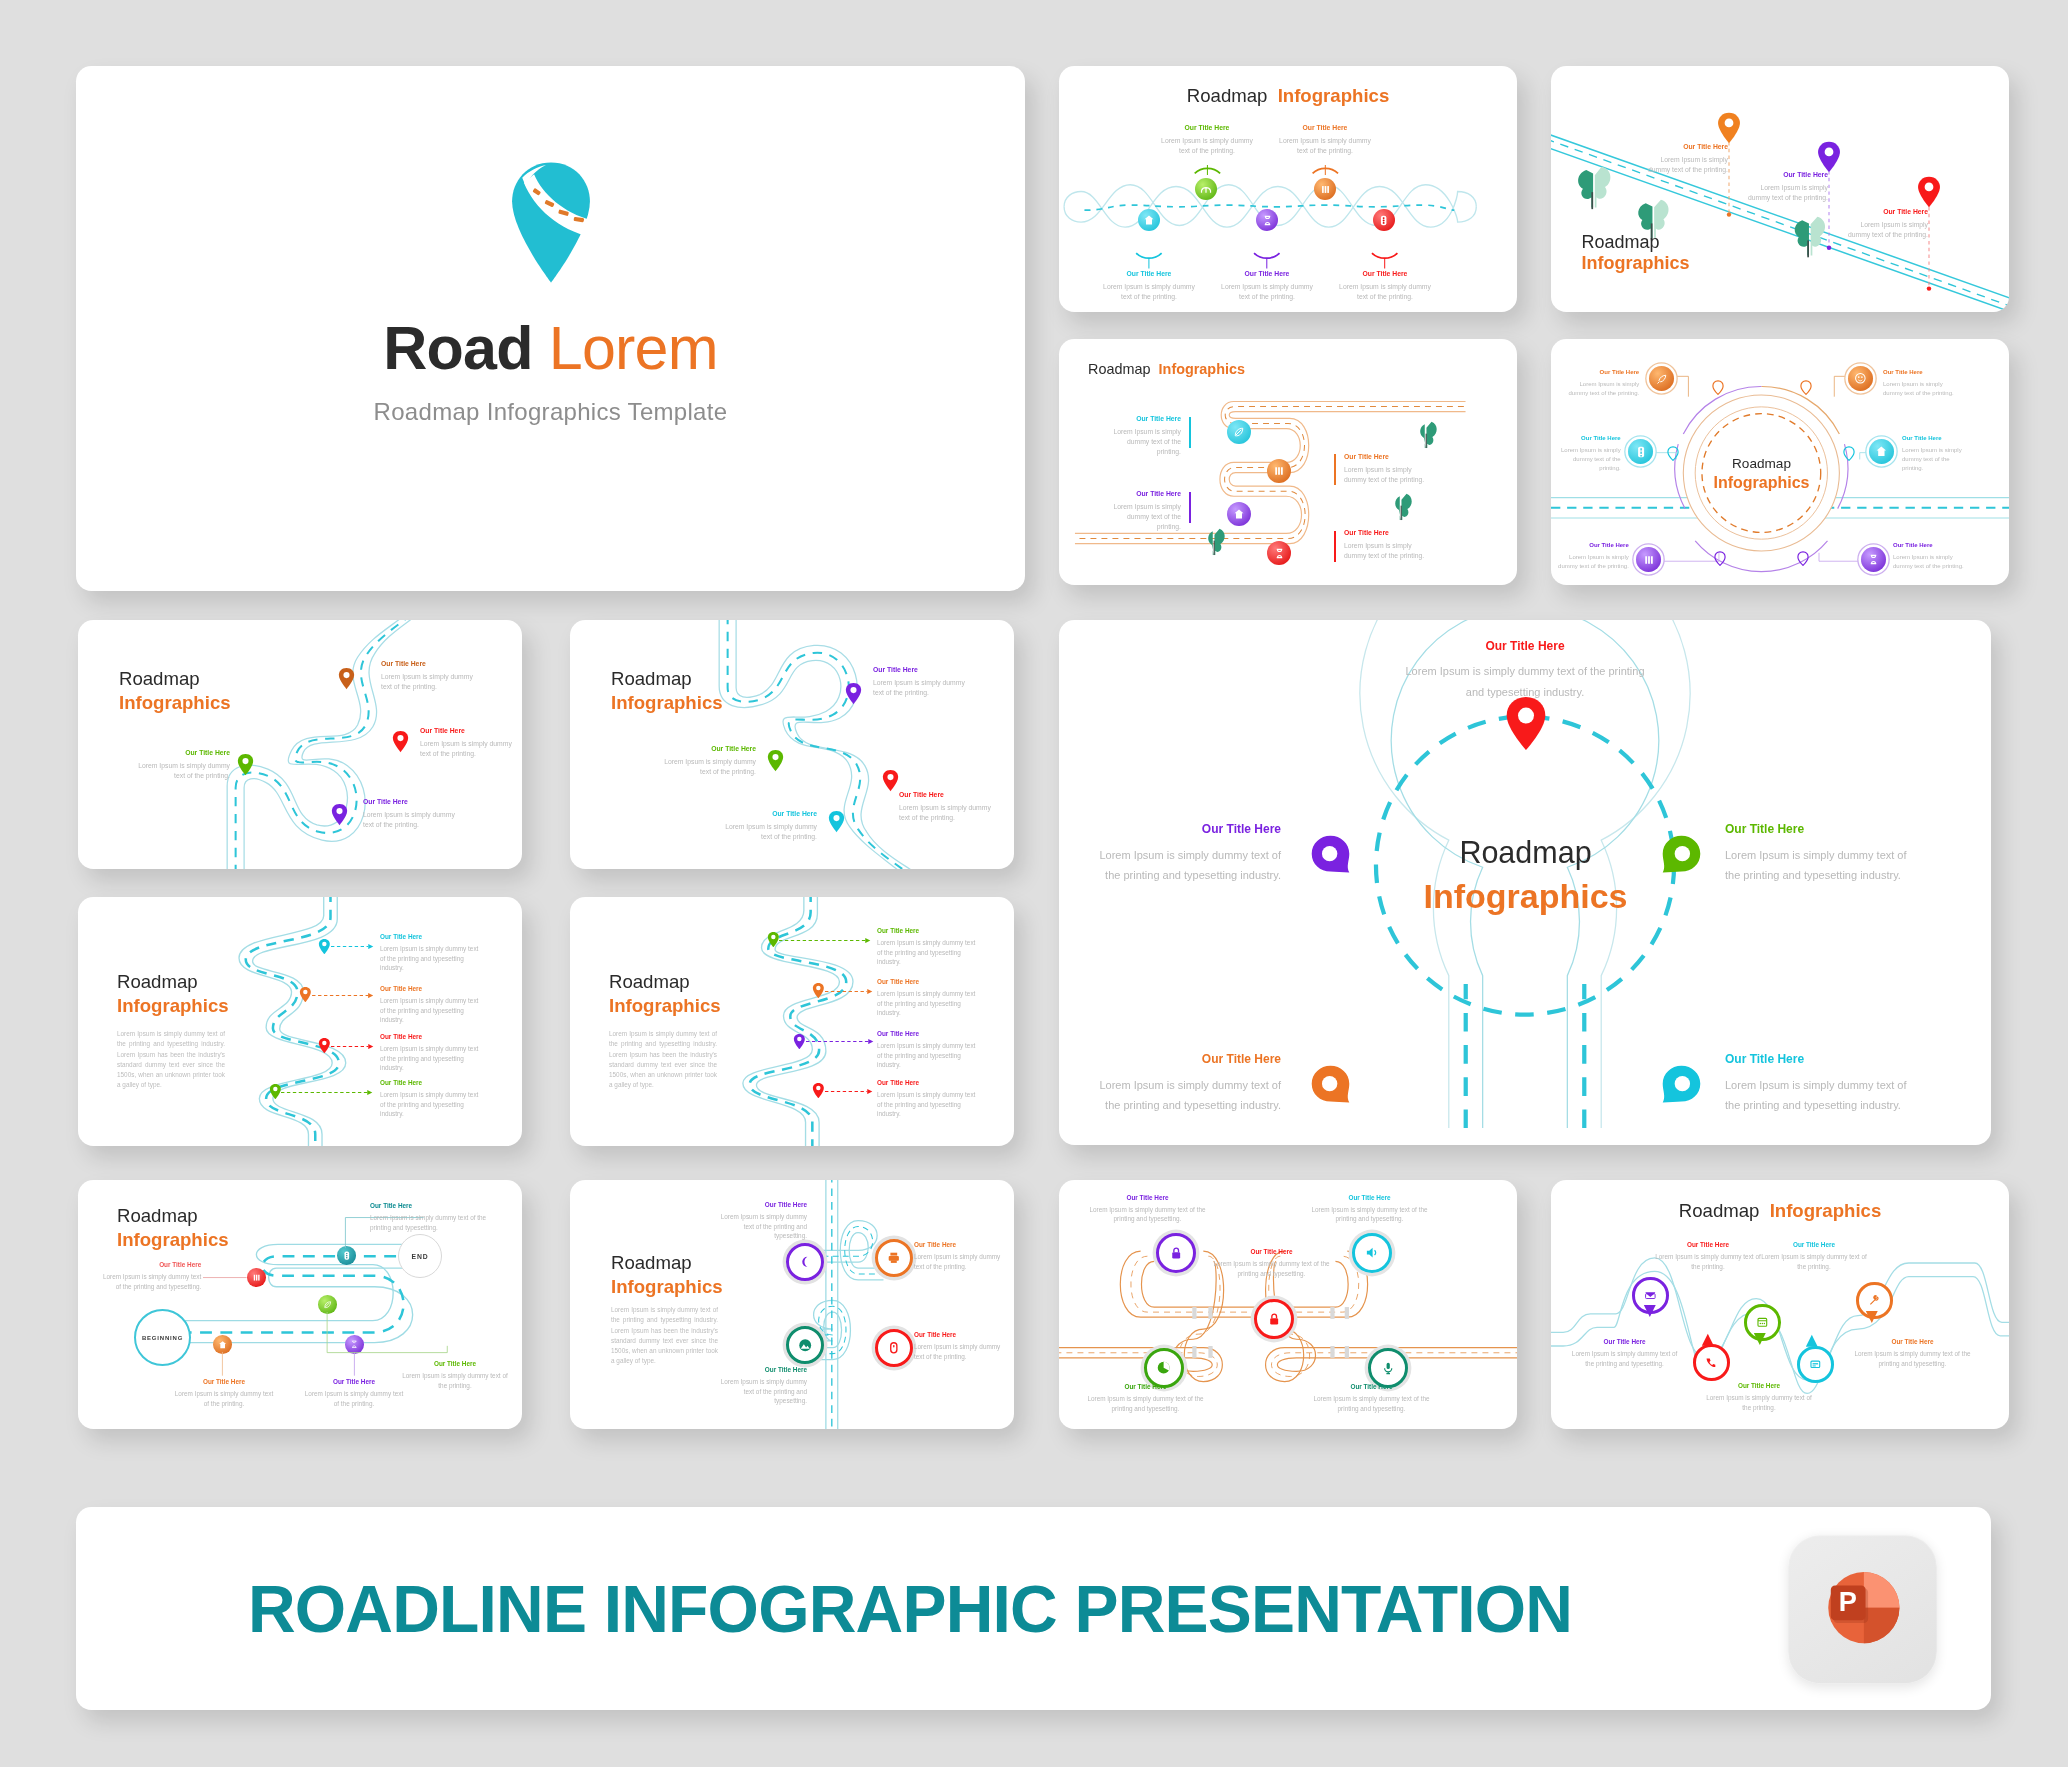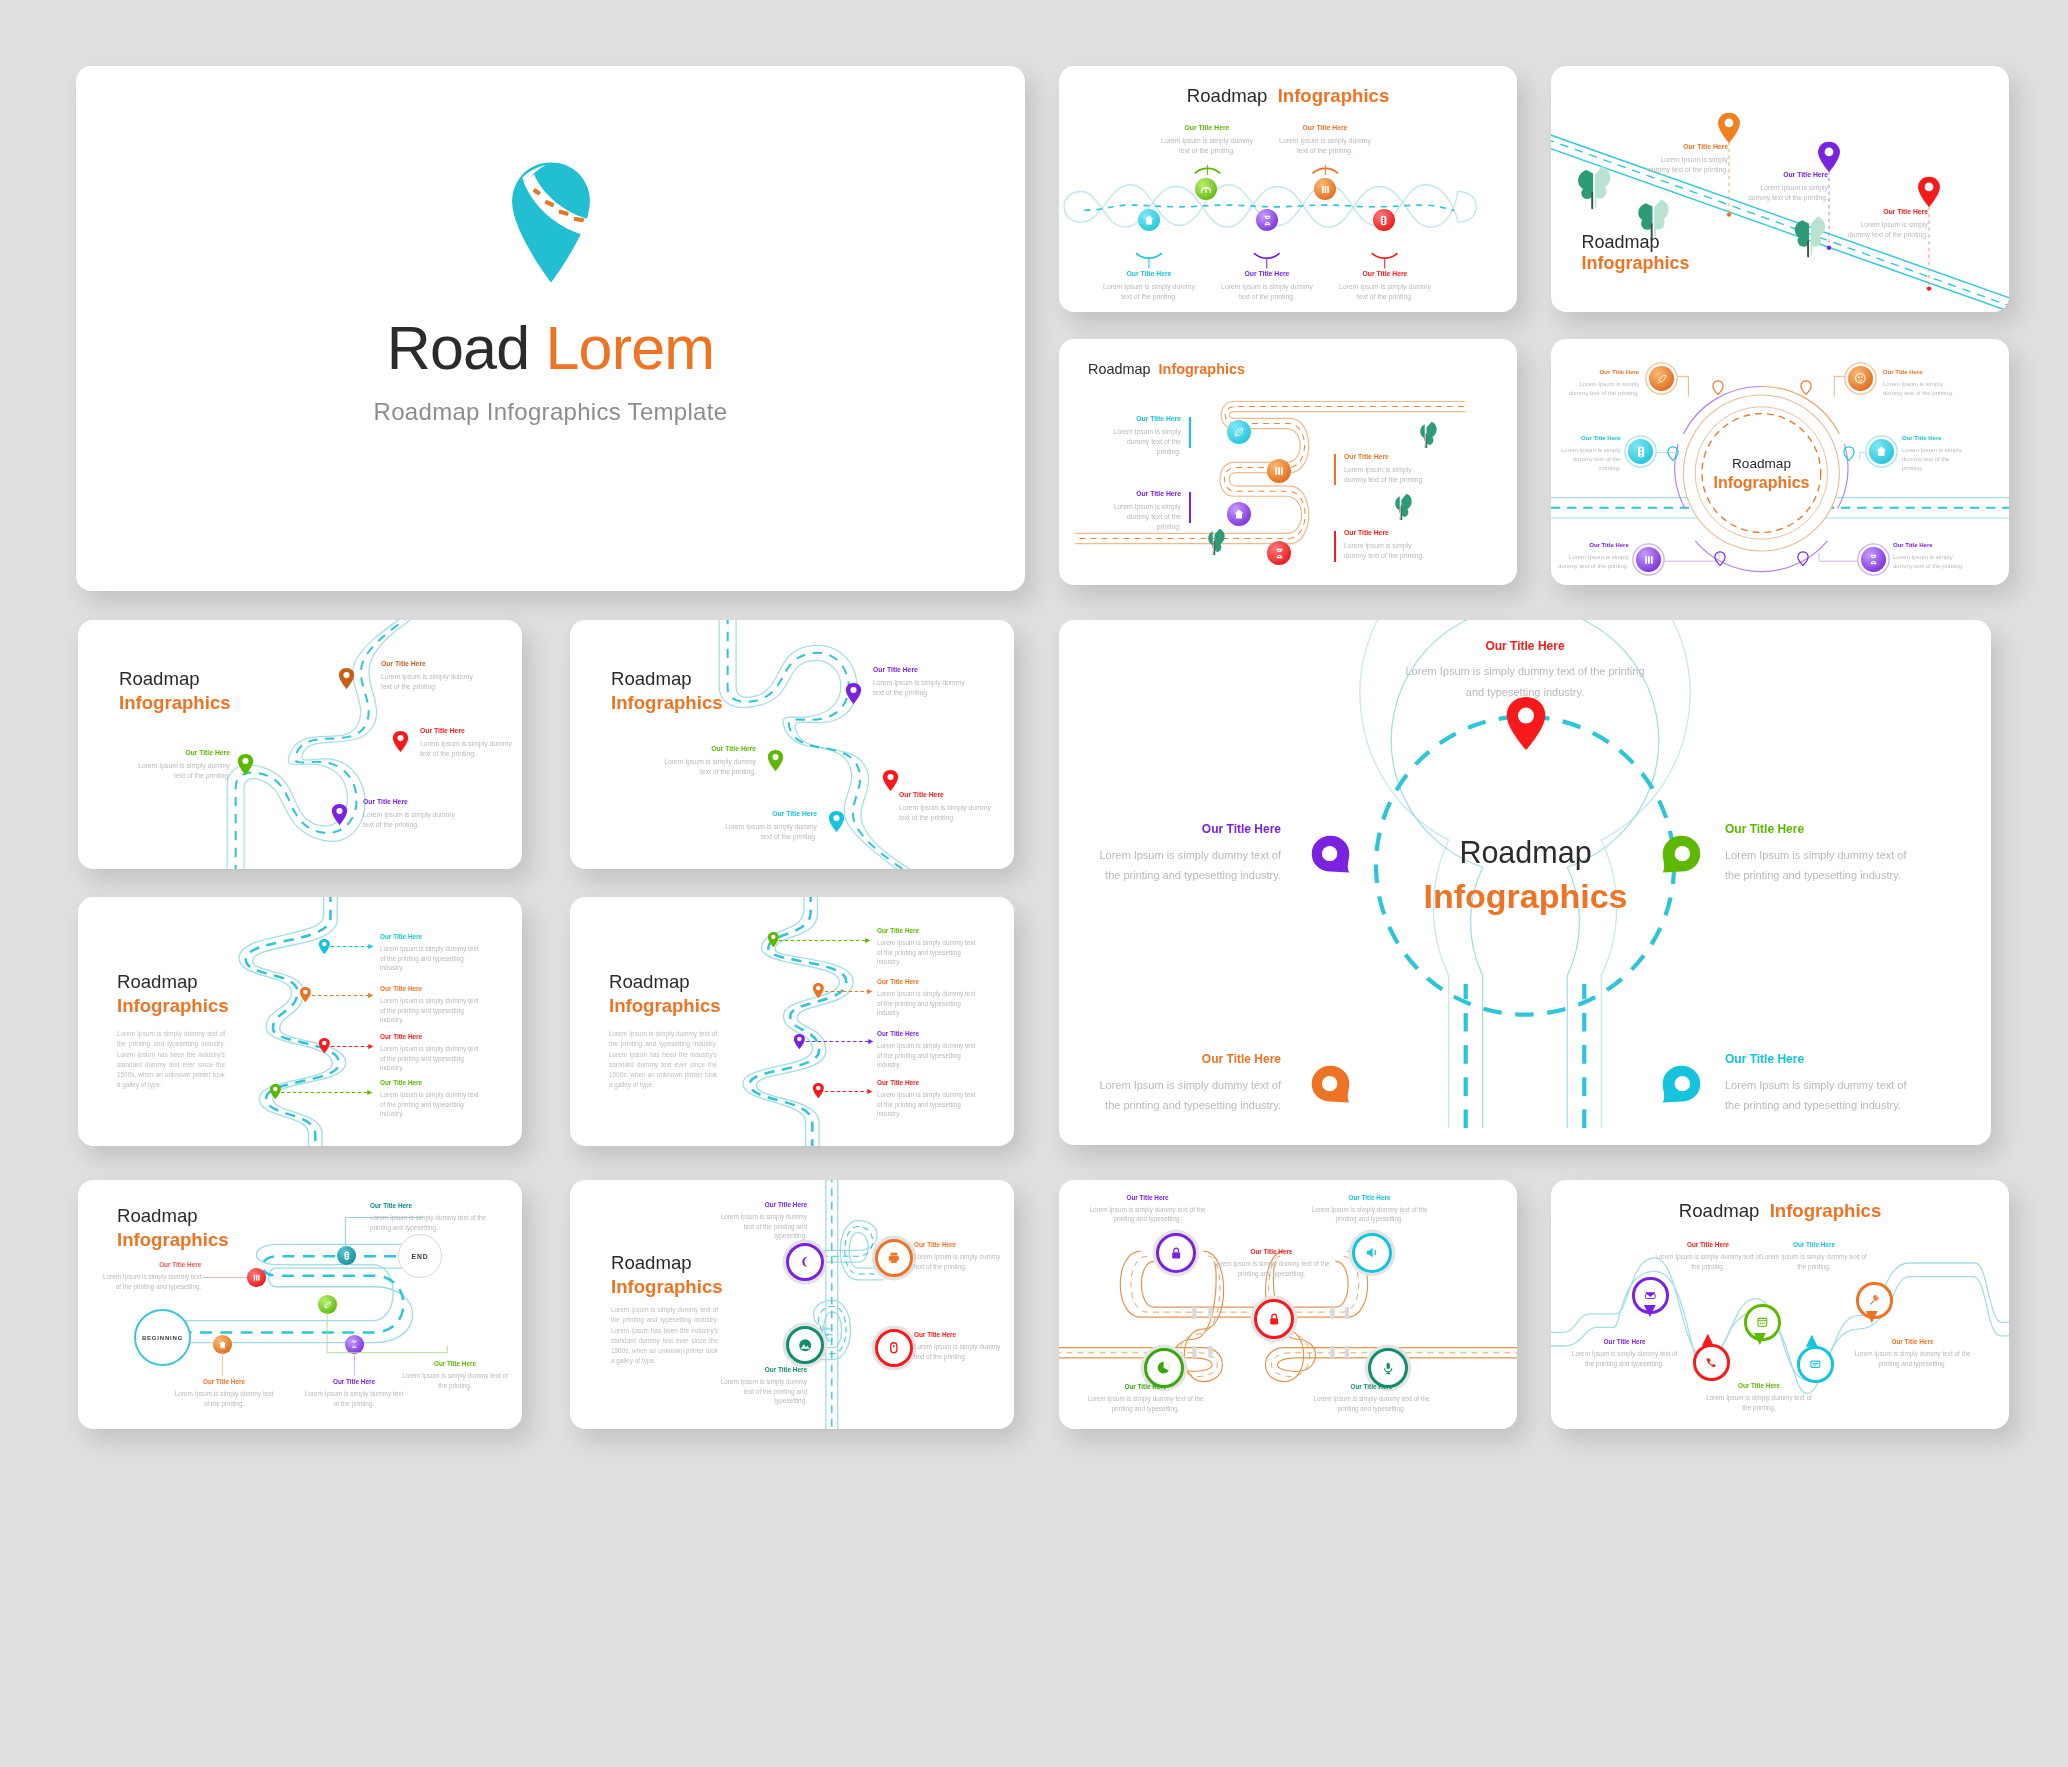--- a/index.html
+++ b/index.html
@@ -23,21 +23,21 @@
   .cover-inner{
     position:absolute;left:0;right:0;top:93px;
     display:flex;flex-direction:column;align-items:center;
   }
   .logo-pin{width:88px;height:127px;}
   .brand{
     margin-top:32px;font-size:61px;font-weight:700;letter-spacing:-0.8px;
     color:#2b2b2b;line-height:1;
   }
   .brand .accent{color:#ec7424;font-weight:500;}
-  .brand .b1{font-weight:400;}
+  .brand .b1{font-weight:700;}
   .tagline{margin-top:18.6px;font-size:24px;color:#8d8d8d;font-weight:400;letter-spacing:0.3px;}
 
   
   .s-title{position:absolute;font-weight:400;line-height:1.18;white-space:nowrap;}
   .s-title .o{color:#ec7424;font-weight:700;display:block;}
   .s-title .k{color:#2b2b2b;display:block;}
   .s-title.inline .k,.s-title.inline .o{display:inline;}
 
   .blk{position:absolute;}
   .blk .t{font-weight:700;margin-bottom:3.4px;line-height:1.2;}
@@ -1073,15 +1073,28 @@
     <div class="blk ta-c" style="left:208px;top:61px;width:110px;font-size:6.4px;">
       <div class="t" style="color:#14c4dd;">Our Title Here</div>
       <div class="d">Lorem Ipsum is simply dummy text of the printing.</div>
     </div>
     <div class="blk ta-c" style="left:298px;top:158px;width:127px;font-size:6.4px;">
       <div class="t" style="color:#ec7424;">Our Title Here</div>
       <div class="d">Lorem Ipsum is simply dummy text of the printing and typesetting.</div>
     </div>
   </div>
 
+  <div class="card banner">
+    <div class="banner-text">ROADLINE INFOGRAPHIC PRESENTATION</div>
+    <div class="ppt">
+      <svg width="100" height="100" viewBox="0 0 118 118">
+        <circle cx="60" cy="58" r="42" fill="#e8633a"></circle>
+        <path d="M60 16 A42 42 0 0 1 102 58 L60 58 Z" fill="#fb9272"></path>
+        <path d="M102 58 A42 42 0 0 1 60 100 L60 58 Z" fill="#d4522c"></path>
+        <rect x="21" y="32" width="41" height="41" rx="5" fill="#8f2a13" opacity=".25" transform="translate(3,3)"></rect>
+        <rect x="21" y="32" width="41" height="41" rx="5" fill="#c0401f"></rect>
+        <text x="41" y="62" font-family="Liberation Sans, sans-serif" font-size="32" font-weight="700" fill="#ffffff" text-anchor="middle">P</text>
+      </svg>
+    </div>
+  </div>
 
 </div>
 
 
 </body></html>

